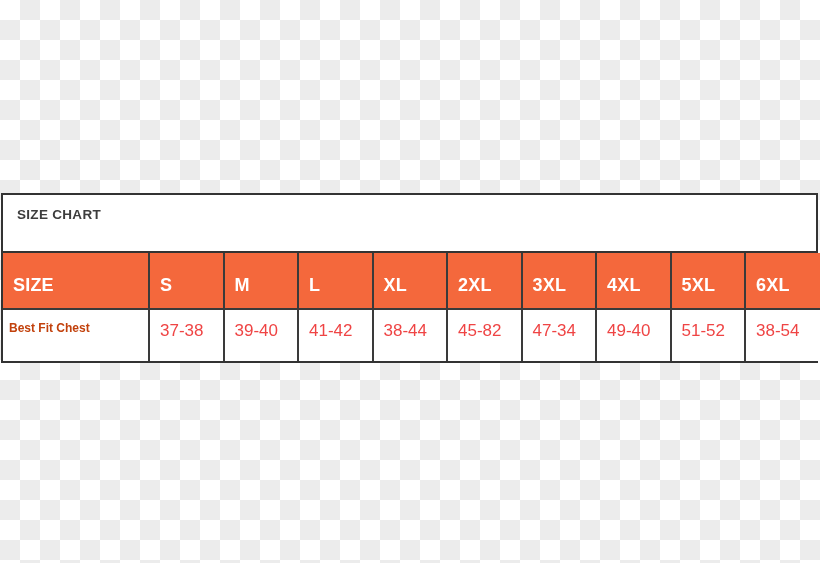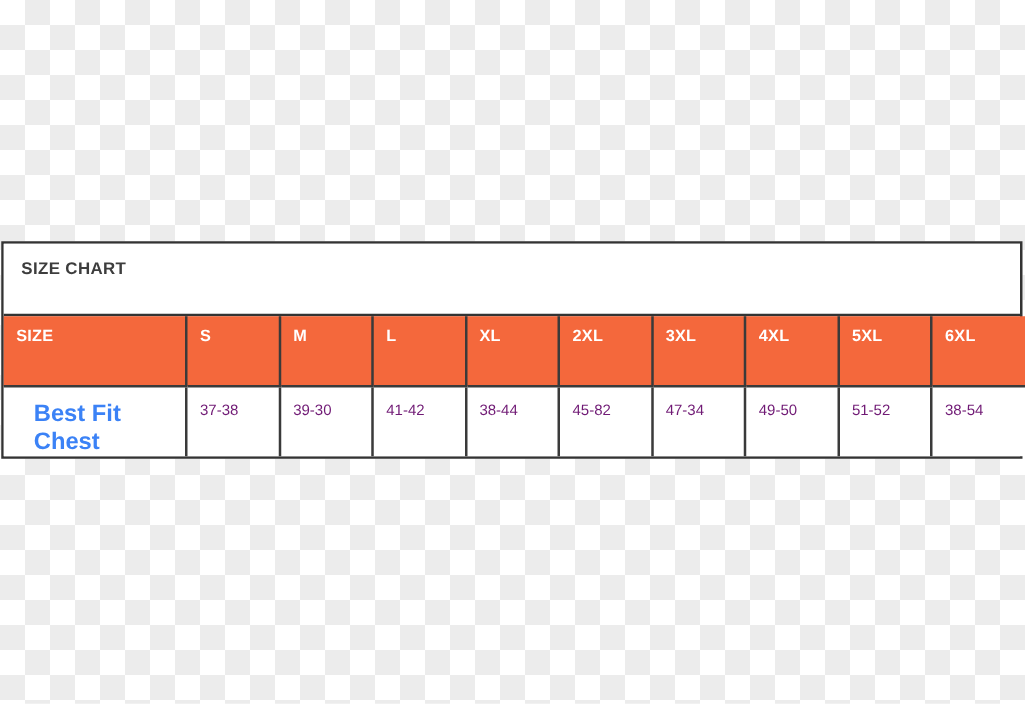--- a/index.html
+++ b/index.html
@@ -67,43 +67,43 @@
 
   table.chart th:first-child,
   table.chart td:first-child {
     border-left: none;
   }
 
   table.chart thead th {
     background: #f4683c;
     color: #ffffff;
     height: 56px;
-    font-size: 13px;
+    font-size: 18px;
     font-weight: bold;
     text-align: left;
-    padding: 8px 0 0 10px;
+    padding: 22px 0 0 10px;
     letter-spacing: 0.2px;
     border-bottom: 2px solid #3a3a3a;
     margin-left: 29px;
   }
 
   table.chart tbody td {
     background: #ffffff;
-    color: #701a75;
+    color: #ef4444;
     height: 52px;
-    font-size: 12px;
+    font-size: 17px;
     text-align: left;
     padding: 11px 0 0 10px;
   }
 
   table.chart tbody td.rowlabel {
     font-weight: bold;
-    color: #3b82f6;
-    font-size: 19px;
-    padding-left: 24px;
+    color: #c2410c;
+    font-size: 12px;
+    padding-left: 6px;
   }
 
   col.c0 { width: 146px; }
   col.cn { width: 74.5px; }
 </style>
 </head>
 <body>
 
 <div id="canvas">
 
@@ -137,26 +137,26 @@
           <th>3XL</th>
           <th>4XL</th>
           <th>5XL</th>
           <th>6XL</th>
         </tr>
       </thead>
       <tbody>
         <tr>
           <td class="rowlabel">Best Fit Chest</td>
           <td>37-38</td>
-          <td>39-30</td>
+          <td>39-40</td>
           <td>41-42</td>
           <td>38-44</td>
           <td>45-82</td>
           <td>47-34</td>
-          <td>49-50</td>
+          <td>49-40</td>
           <td>51-52</td>
           <td>38-54</td>
         </tr>
       </tbody>
     </table>
 
   </div>
 
 </div>
 

